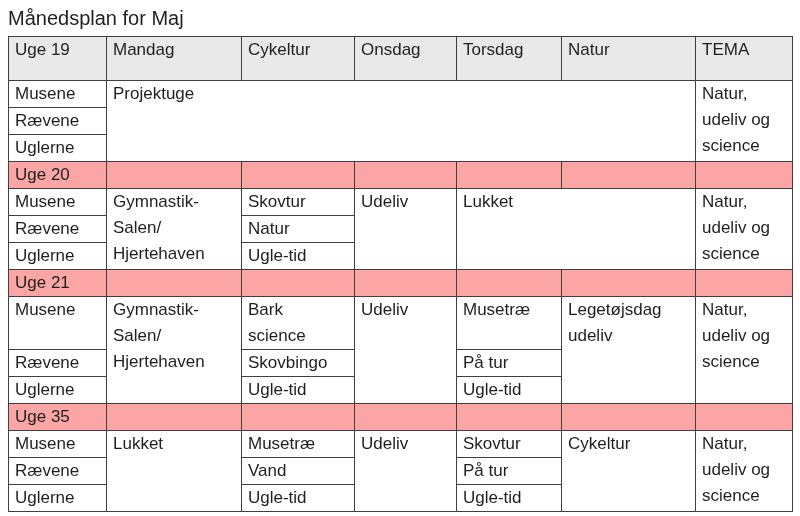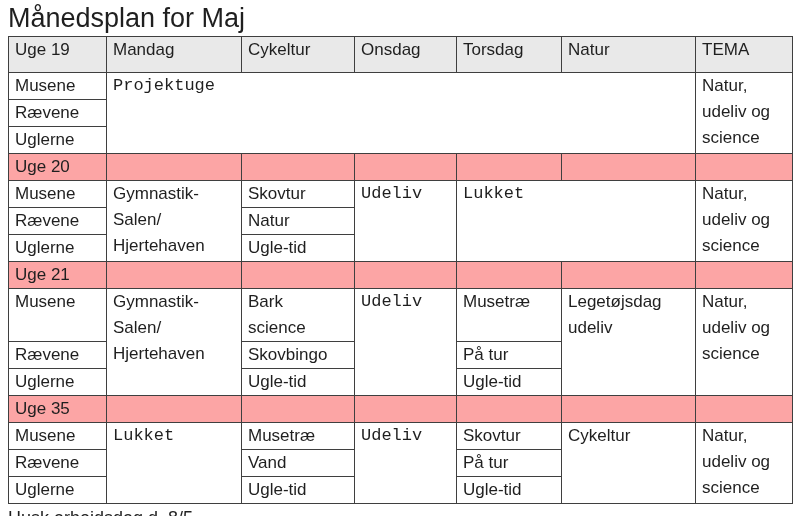--- a/index.html
+++ b/index.html
@@ -9,21 +9,21 @@
     width: 800px;
     height: 516px;
     overflow: hidden;
   }
   .page {
     font-family: "Liberation Sans", sans-serif;
     color: #1f1f1f;
     width: 800px;
   }
   .title {
-    font-size: 27px;
+    font-size: 20px;
     line-height: 26px;
     margin: 5px 0 0 8px;
     height: 31px;
     box-sizing: border-box;
   }
   table.plan {
     margin-left: 8px;
     border-collapse: collapse;
     table-layout: fixed;
     width: 784px;
@@ -32,27 +32,27 @@
     border: 1px solid #3f3f3f;
     padding: 0 6px;
     font-size: 17px;
     font-weight: normal;
     line-height: 26px;
     text-align: left;
     vertical-align: top;
     white-space: pre-line;
     overflow: hidden;
   }
-  tr.hdr { height: 36px; }
+  tr.hdr { height: 44px; }
   tr.hdr th { background: #e9e9e9; }
   tr.body-row { height: 26px; }
   tr.body-row.tall { height: 52px; }
   tr.wk { height: 26px; }
   tr.wk td { background: #fca5a5; }
-  td.vmid { vertical-align: middle; font-family: Liberation Mono, monospace; }
+  td.vmid { vertical-align: middle; }
   td.center { text-align: center; }
   .footer {
     font-size: 18px;
     line-height: 25px;
     margin: 2px 0 0 8px;
   }
 </style>
 </head>
 <body>
 

